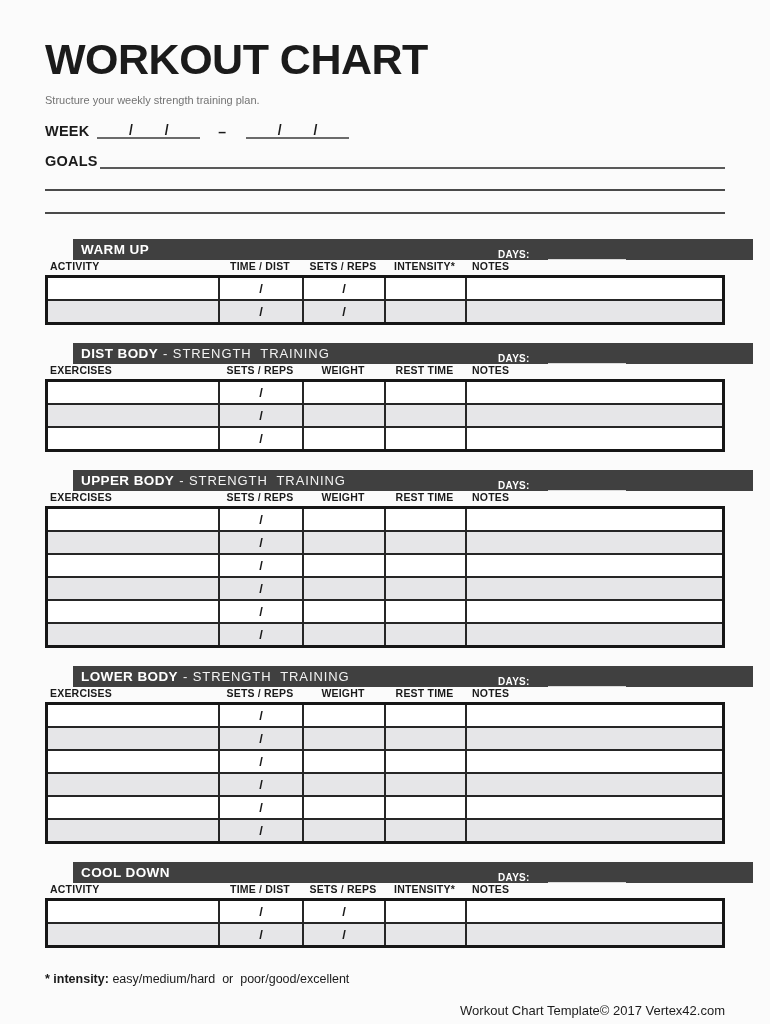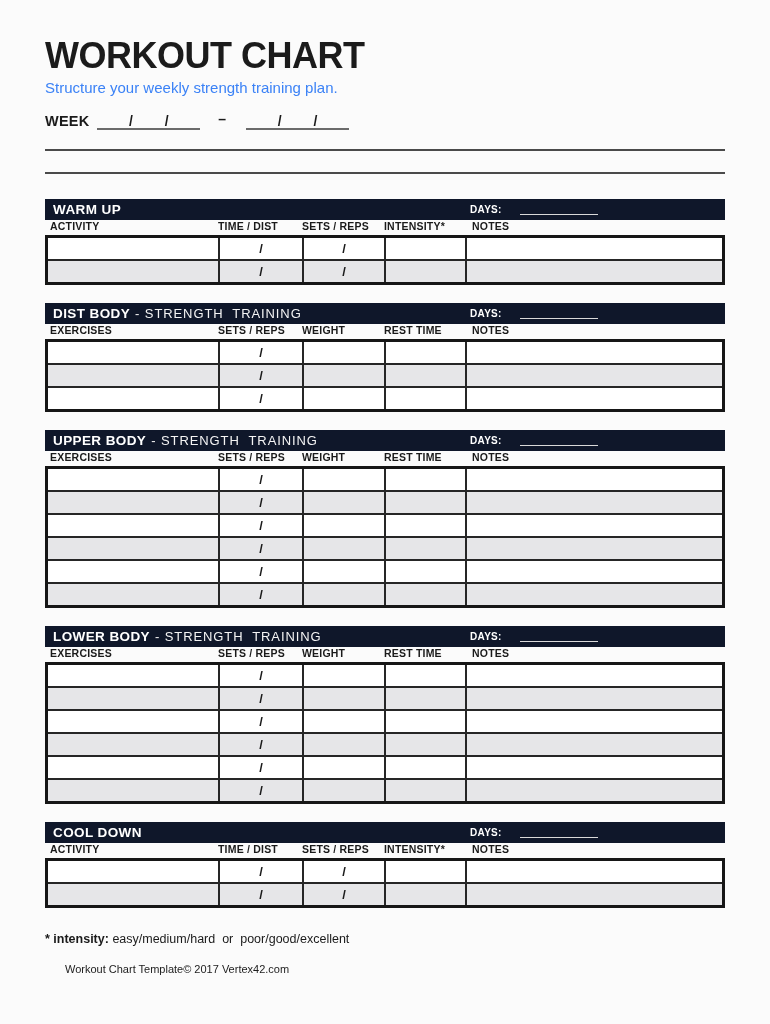--- a/index.html
+++ b/index.html
@@ -11,34 +11,35 @@
     overflow: hidden;
   }
   .page {
     width: 680px;
     padding: 38px 45px 0 45px;
     position: relative;
   }
 
   
   .doc-title {
-    font-size: 36px;
+    font-size: 43px;
     font-weight: bold;
     letter-spacing: -0.5px;
     line-height: 1.0;
     color: #1b1b1b;
   }
   .doc-subtitle {
-    font-size: 15px;
-    margin-top: 5px;
-    color: #3b82f6;
+    font-size: 11px;
+    margin-top: 13px;
+    color: #737373;
   }
   .week-row {
     margin-top: 17px;
     display: flex;
+    align-items: flex-end;
     height: 16px;
   }
   .field-label {
     font-size: 14.5px;
     font-weight: bold;
     letter-spacing: 0.2px;
   }
   .date-seg {
     display: inline-flex;
     justify-content: space-evenly;
@@ -78,26 +79,27 @@
   }
   .rule-1 { margin-top: 20px; }
   .rule-2 { margin-top: 21px; }
 
   
   .wsec { margin-top: 18px; }
   .wsec.first { margin-top: 25px; }
   .bar {
     position: relative;
     height: 21px;
-    background: #0f172a;
+    background: #404040;
     color: #ffffff;
     display: flex;
     align-items: center;
     padding-left: 8px;
     width: 672px;
+    margin-left: 28px;
   }
   .bar-title {
     font-size: 13.5px;
     font-weight: bold;
     letter-spacing: 0.4px;
     white-space: pre;
   }
   .bar-sub {
     font-size: 13px;
     font-weight: normal;
@@ -105,21 +107,21 @@
     margin-left: 5px;
     white-space: pre;
     color: #f4f4f4;
   }
   .days-wrap {
     position: absolute;
     left: 425px;
     top: 0;
     height: 21px;
     display: flex;
-    align-items: center;
+    align-items: flex-end;
     gap: 15px;
   }
   .days-label {
     font-size: 10px;
     font-weight: bold;
     letter-spacing: 0.3px;
   }
   .days-line {
     display: inline-block;
     width: 78px;
@@ -135,21 +137,21 @@
     margin-bottom: 2px;
   }
   .ch {
     font-size: 10.5px;
     font-weight: bold;
     letter-spacing: 0.2px;
     line-height: 13px;
     white-space: nowrap;
   }
   .ch.c0 { padding-left: 5px; }
-  .ch.c1, .ch.c2, .ch.c3 { }
+  .ch.c1, .ch.c2, .ch.c3 { text-align: center; }
   .ch.c4 { padding-left: 7px; }
 
   .wtable {
     width: 674px;
     border: 3px solid #161616;
   }
   .wrow {
     display: grid;
     grid-template-columns: 170px 84px 82px 81px 1fr;
     height: 21px;
@@ -172,22 +174,22 @@
   
   .footnote {
     margin-top: 24px;
     font-size: 12.5px;
     white-space: pre-wrap;
   }
   .footnote b { font-weight: bold; }
   .page-footer {
     margin-top: 17px;
     display: flex;
-    justify-content: flex-start;
-    font-size: 11px;
+    justify-content: flex-end;
+    font-size: 13px;
     color: #1c1c1c;
     margin-left: 20px;
   }
 </style>
 </head>
 <body>
 
 <div class="page">
 
   <div class="doc-title">WORKOUT CHART</div>
@@ -199,20 +201,24 @@
         <i class="sl">/</i>
         <i class="sl">/</i>
       </span>
     <span class="week-dash">–</span>
     <span class="date-seg">
         <i class="sl">/</i>
         <i class="sl">/</i>
       </span>
   </div>
 
+  <div class="goals-row">
+    <span class="field-label">GOALS</span>
+    <span class="goals-line"></span>
+  </div>
   <div class="rule-line rule-1"></div>
   <div class="rule-line rule-2"></div>
 
   <div id="sections-root">
   <section class="wsec first">
     <div class="bar">
       <span class="bar-title">WARM UP</span>
       <span class="bar-sub"></span>
       <span class="days-wrap">
         <span class="days-label">DAYS:</span>

